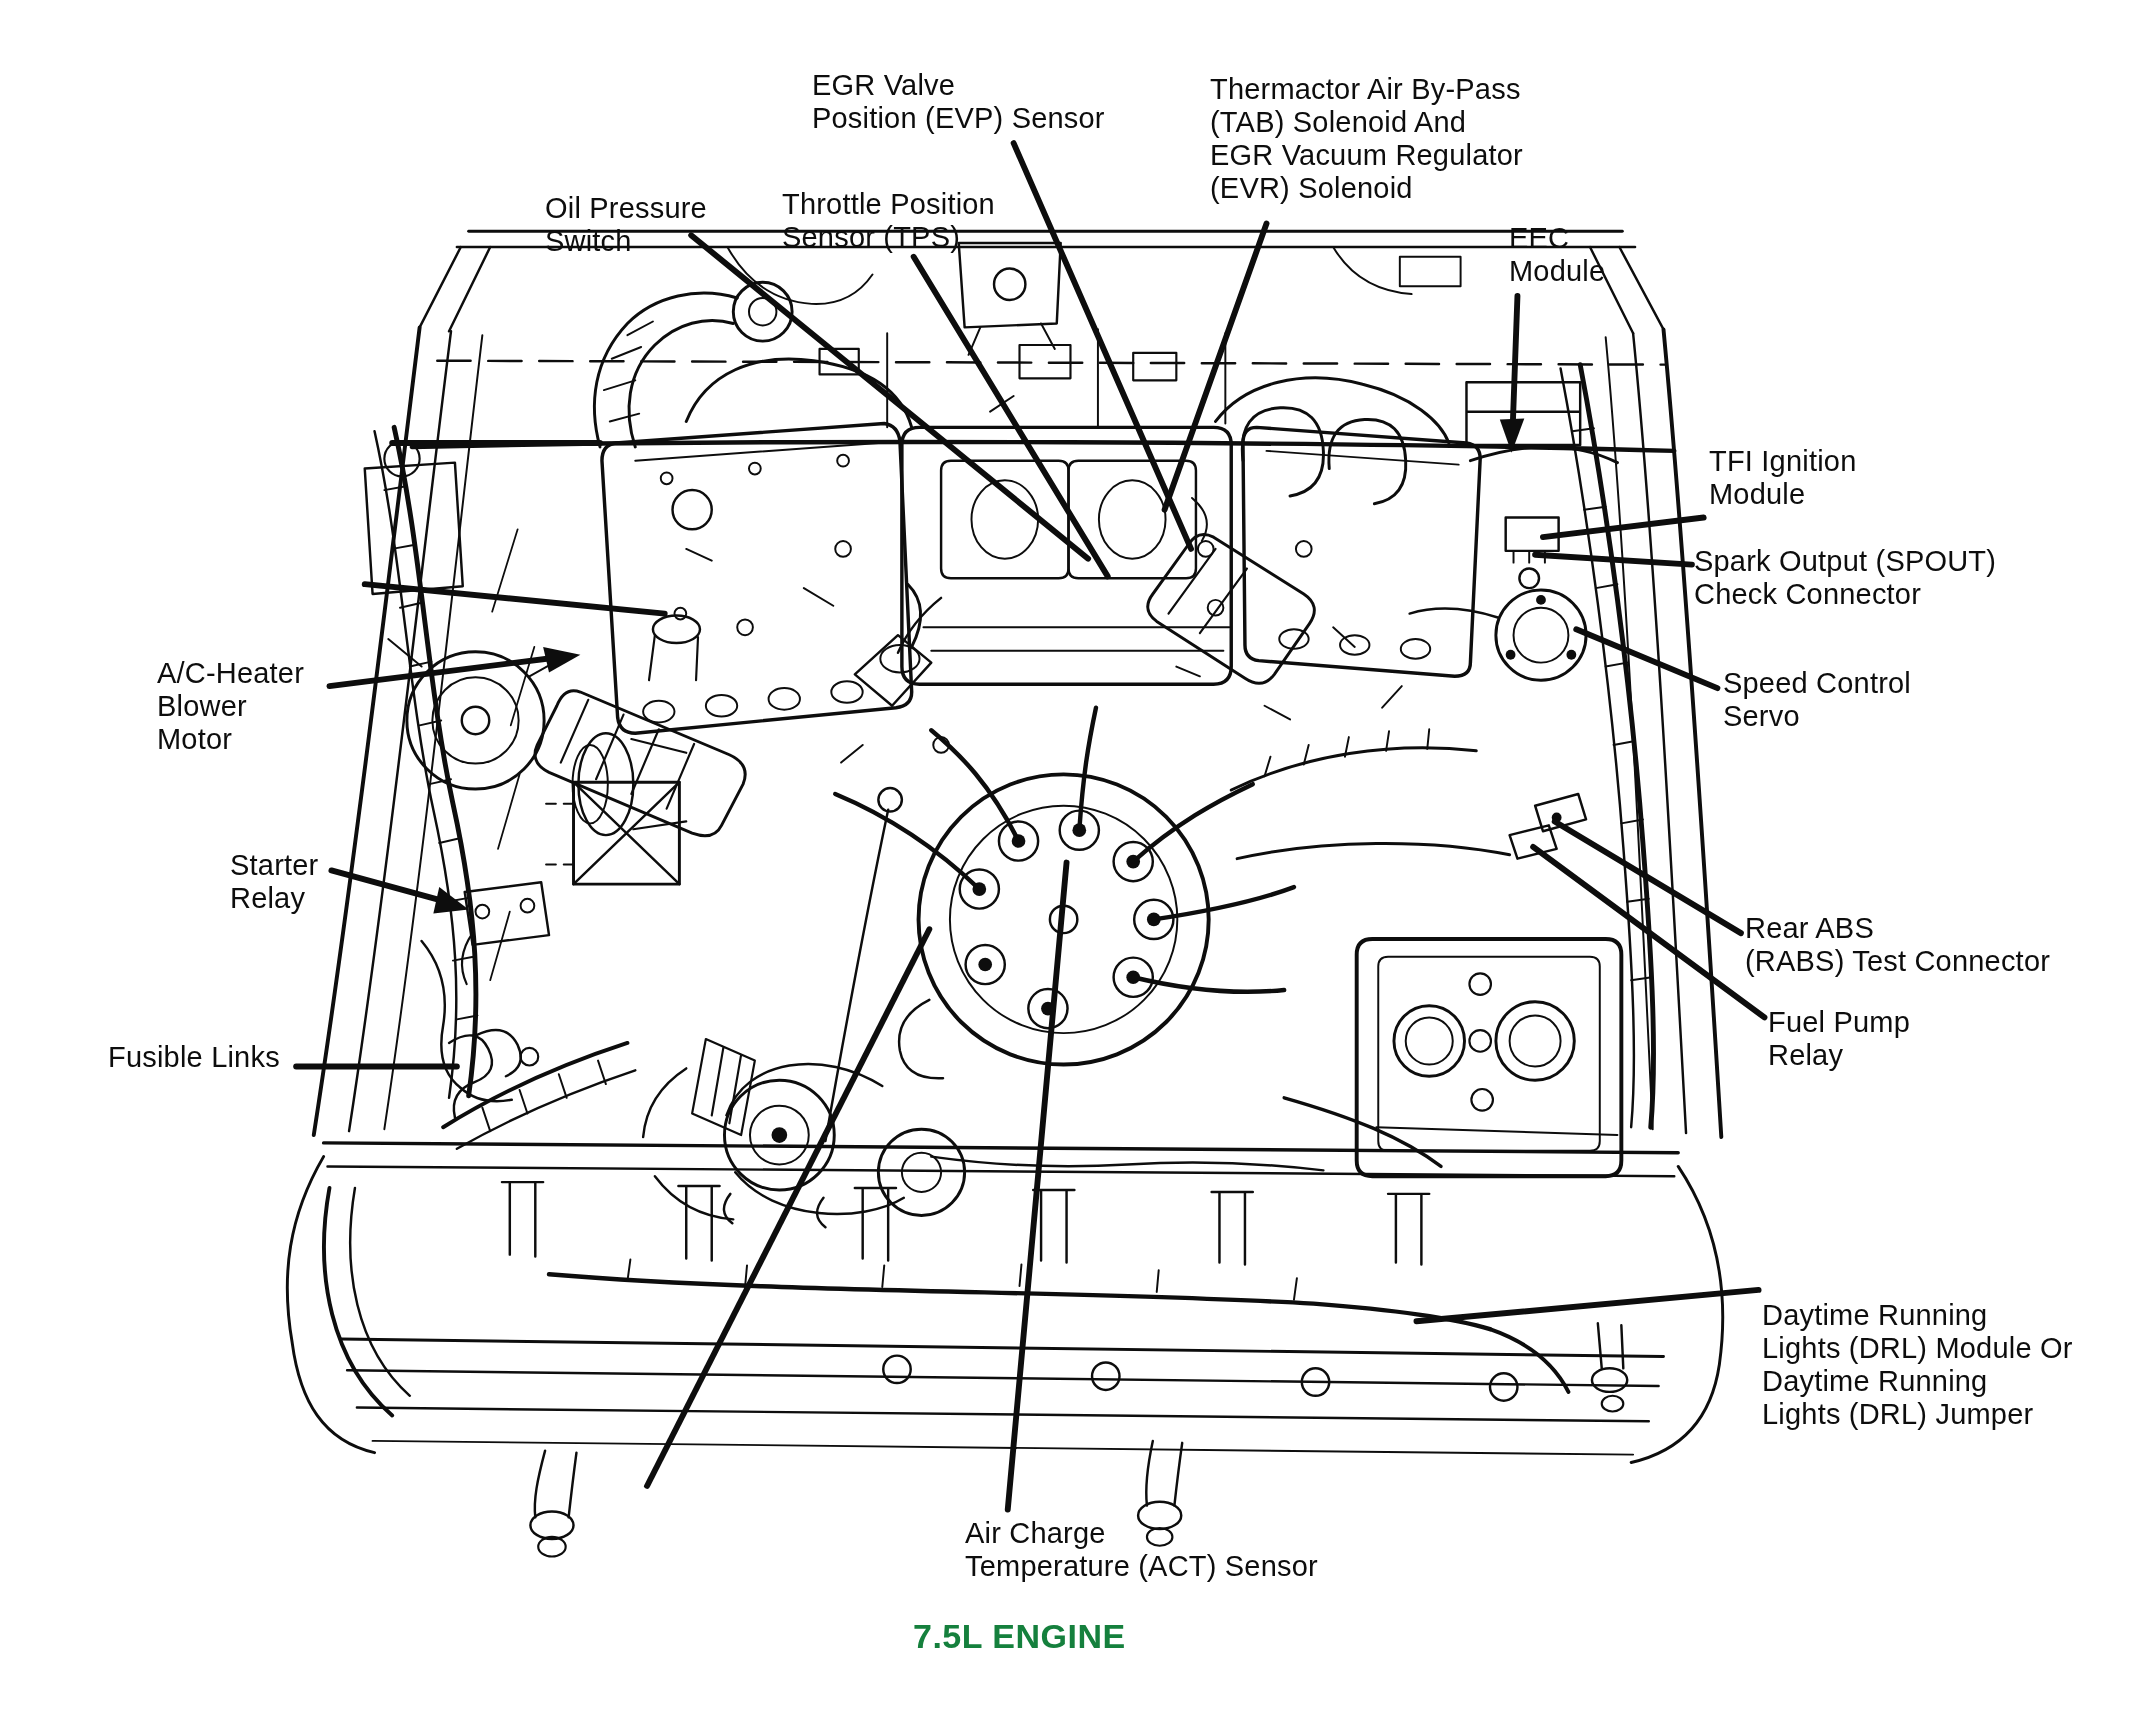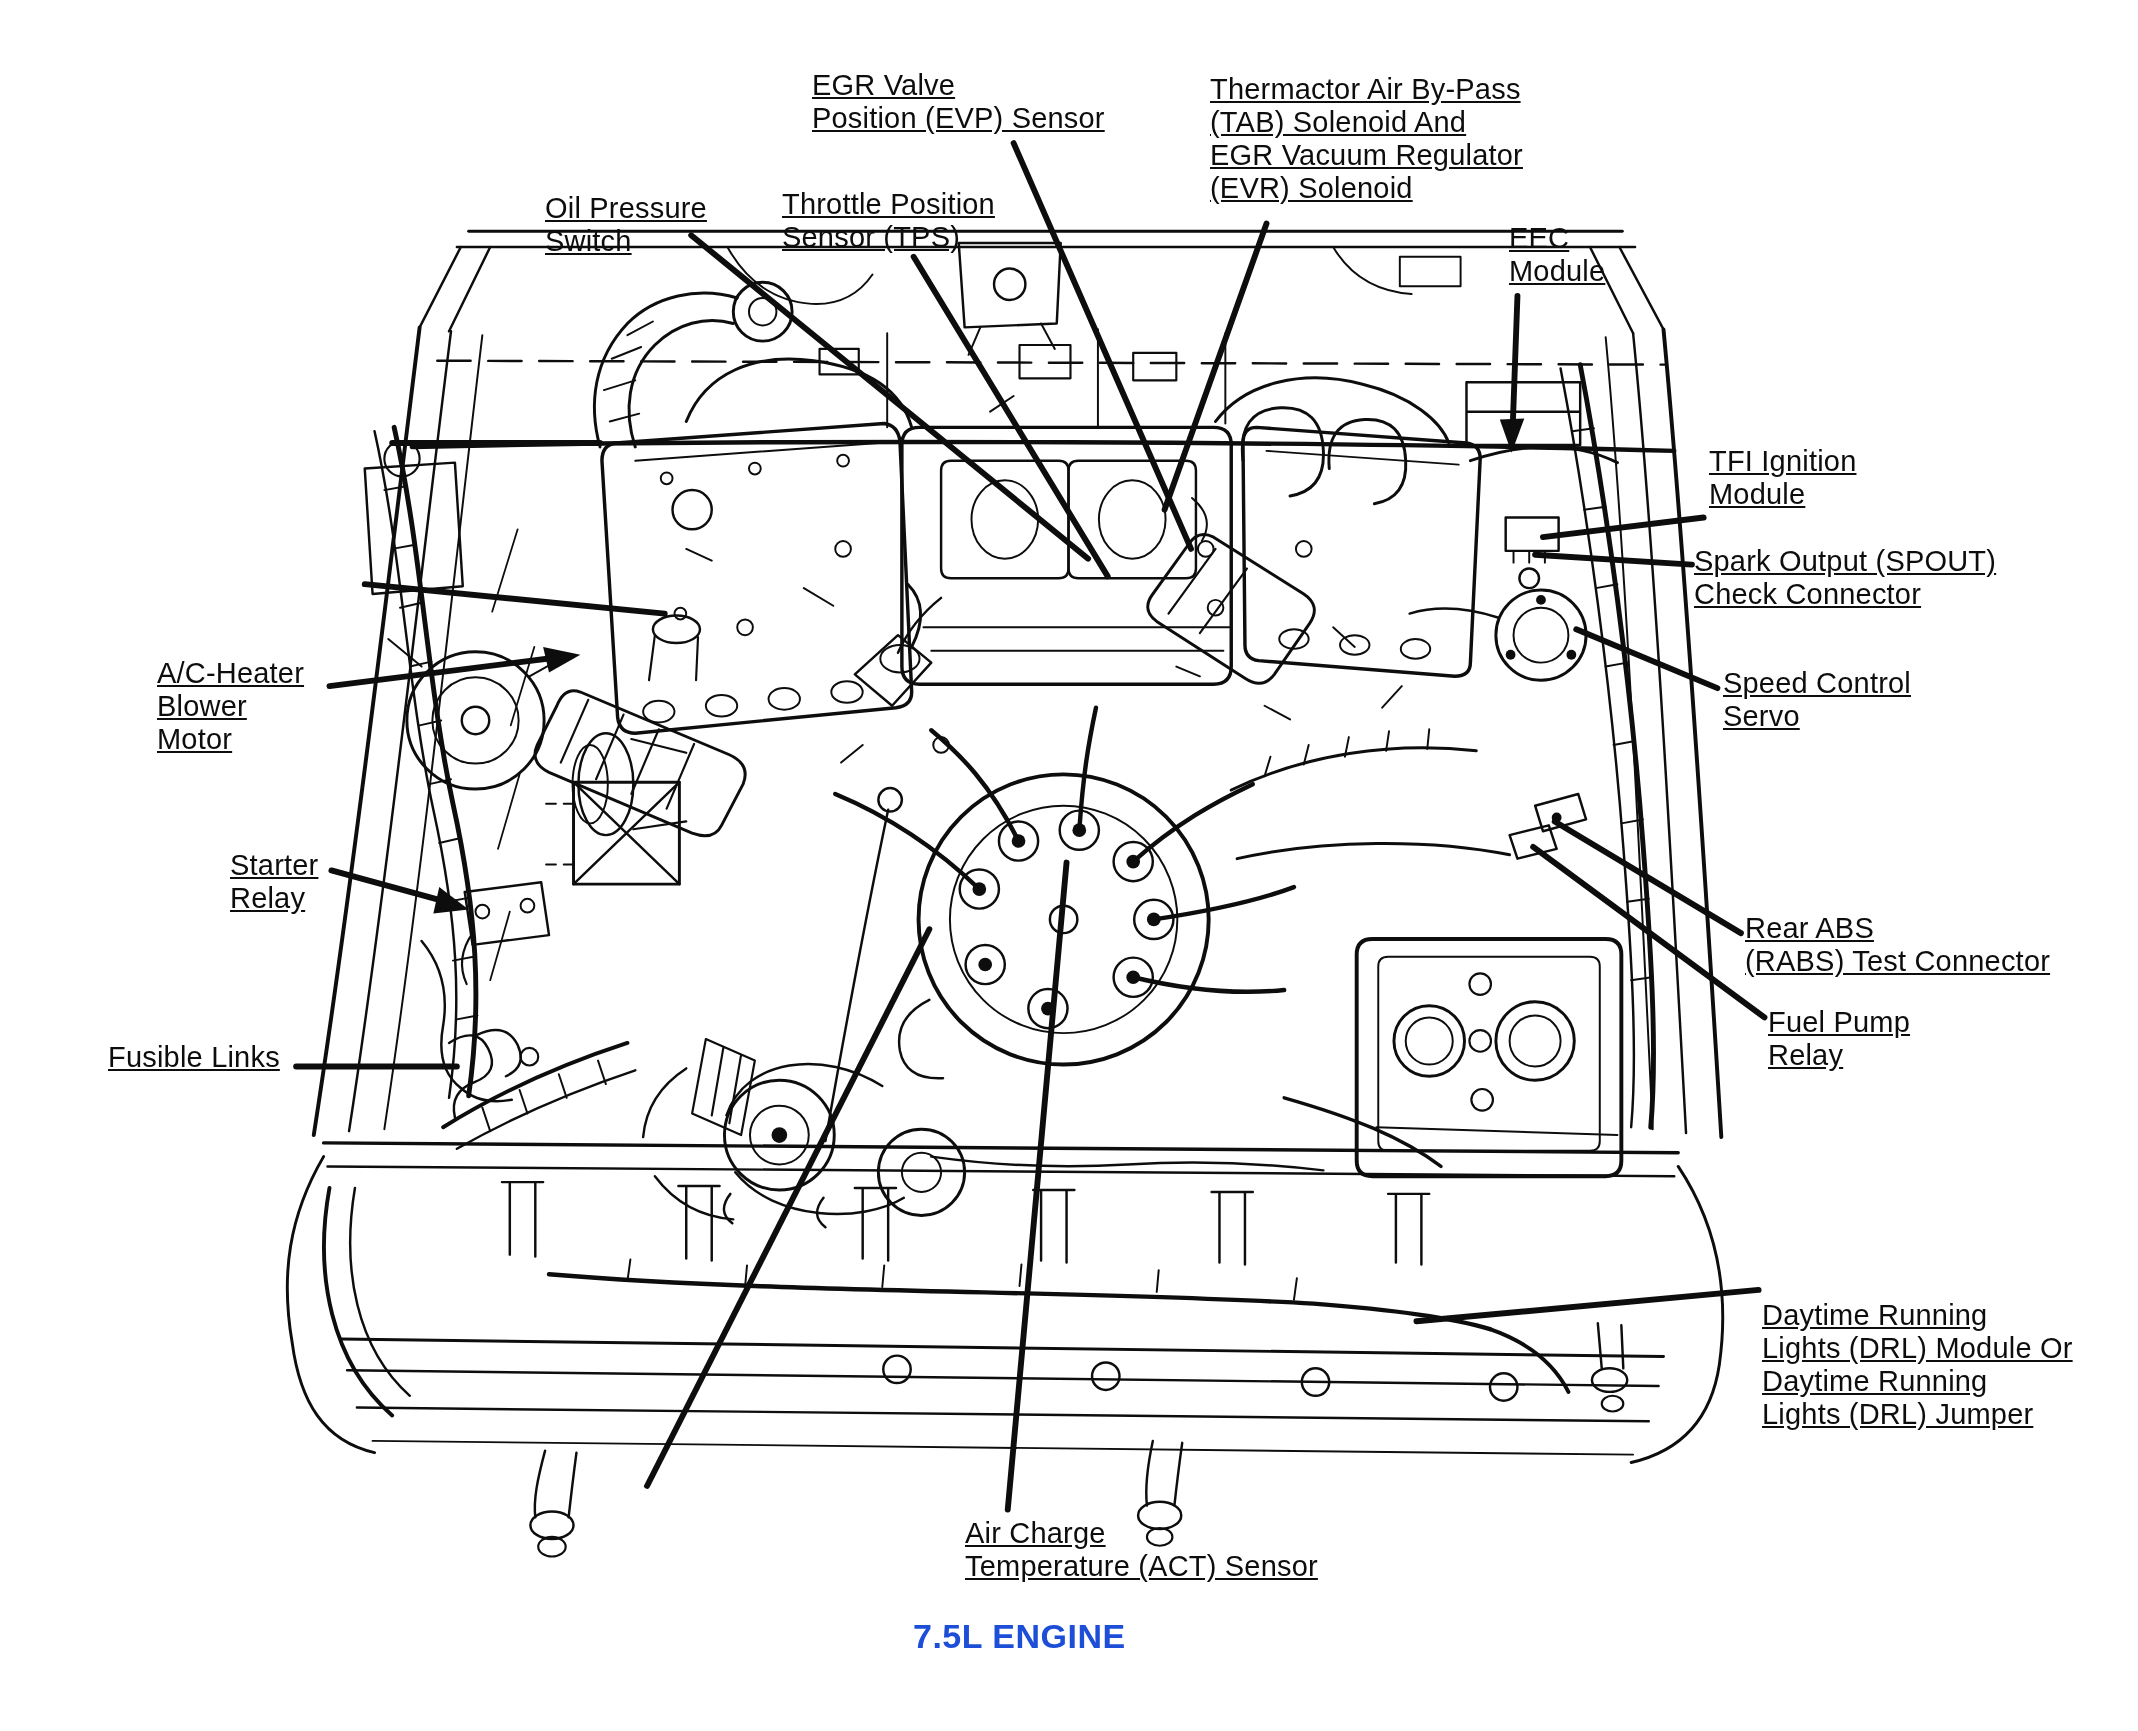--- a/index.html
+++ b/index.html
@@ -1,22 +1,22 @@
 <!DOCTYPE html>
 <html><head>
 <meta charset="utf-8">
 <style>
   html,body{margin:0;padding:0;background:#fff;}
   #page{position:relative;width:2139px;height:1732px;background:#ffffff;overflow:hidden;
         font-family:"Liberation Sans","DejaVu Sans",sans-serif;color:#0d0d0d;}
   #art{position:absolute;left:0;top:0;width:2139px;height:1732px;}
   .lbl{position:absolute;font-size:29px;line-height:33px;white-space:pre-line;
-       width:max-content;color:#0d0d0d;letter-spacing:0.2px;text-decoration:underline;}
+       width:max-content;color:#0d0d0d;letter-spacing:0.2px;}
   .title{position:absolute;font-size:34px;font-weight:bold;letter-spacing:0.5px;
-         white-space:pre;color:#1d4ed8;}
+         white-space:pre;color:#15803d;}
 </style>
 </head>
 <body>
 
 <div id="page">
 
   <svg id="art" viewBox="0 0 2182 1767" fill="none" stroke="#0d0d0d" stroke-linecap="round" stroke-linejoin="round">
 
     <g>
       <path d="M478,236 L1655,236" stroke-width="3"></path>

